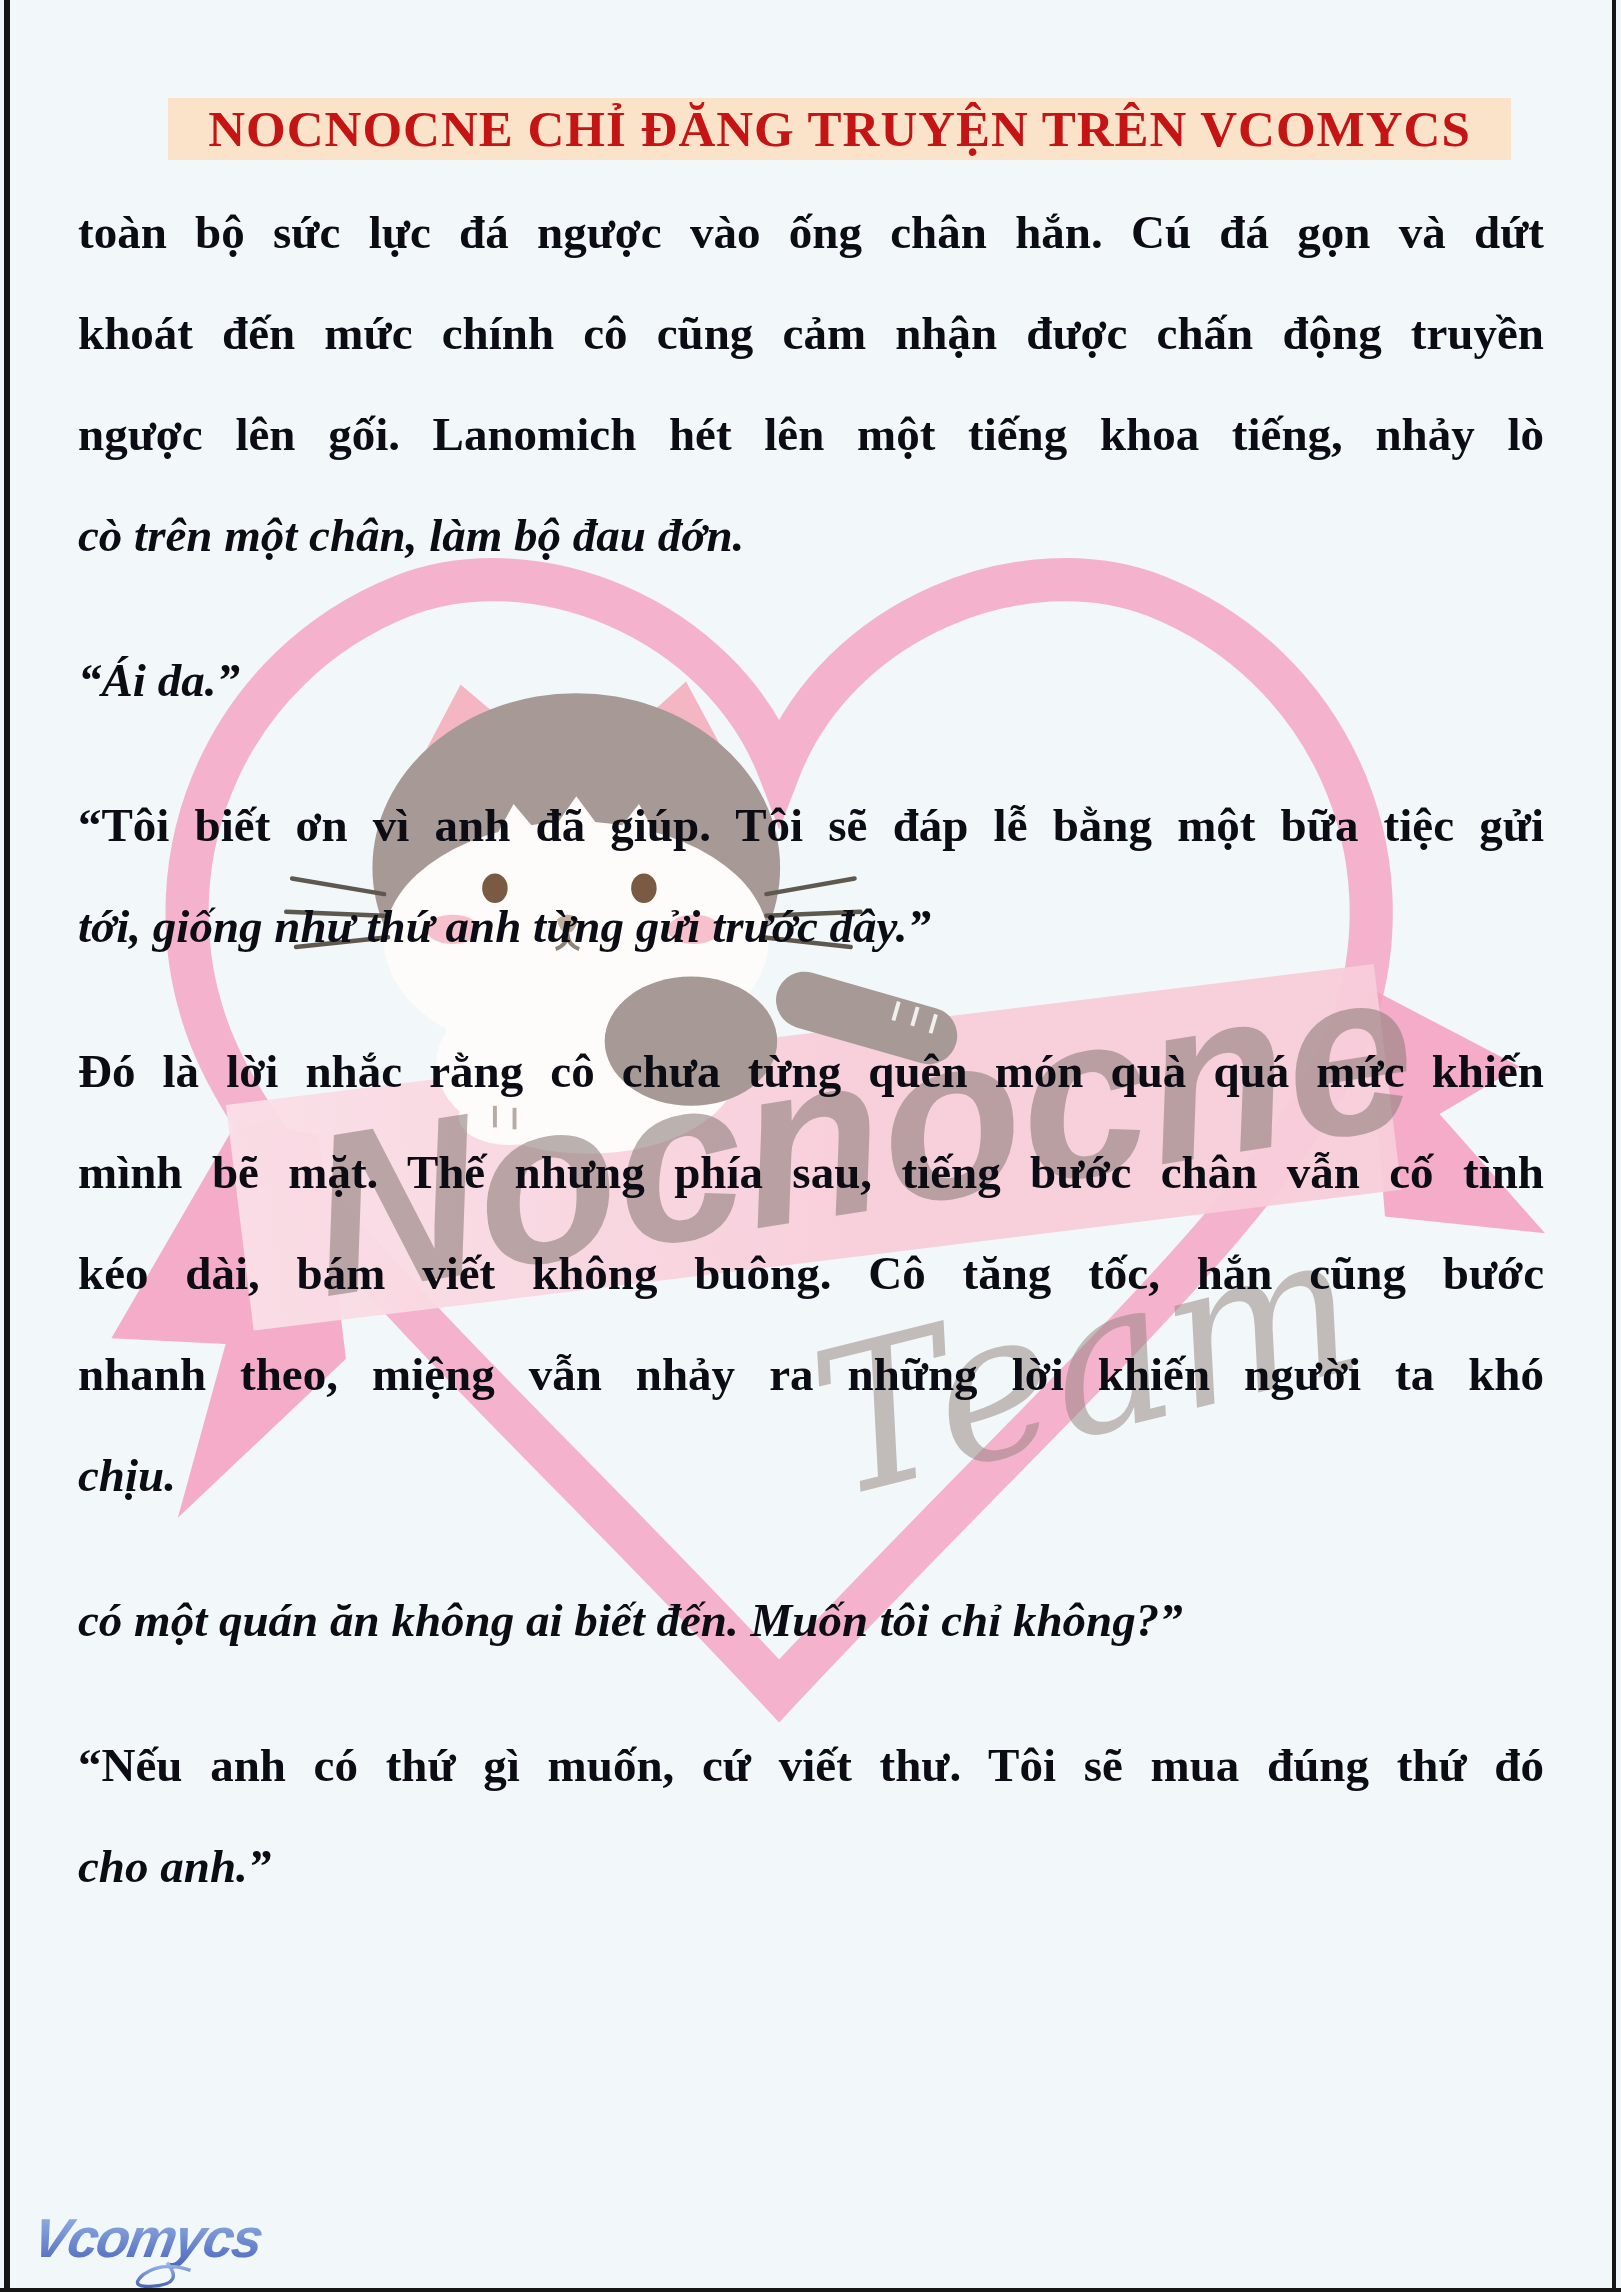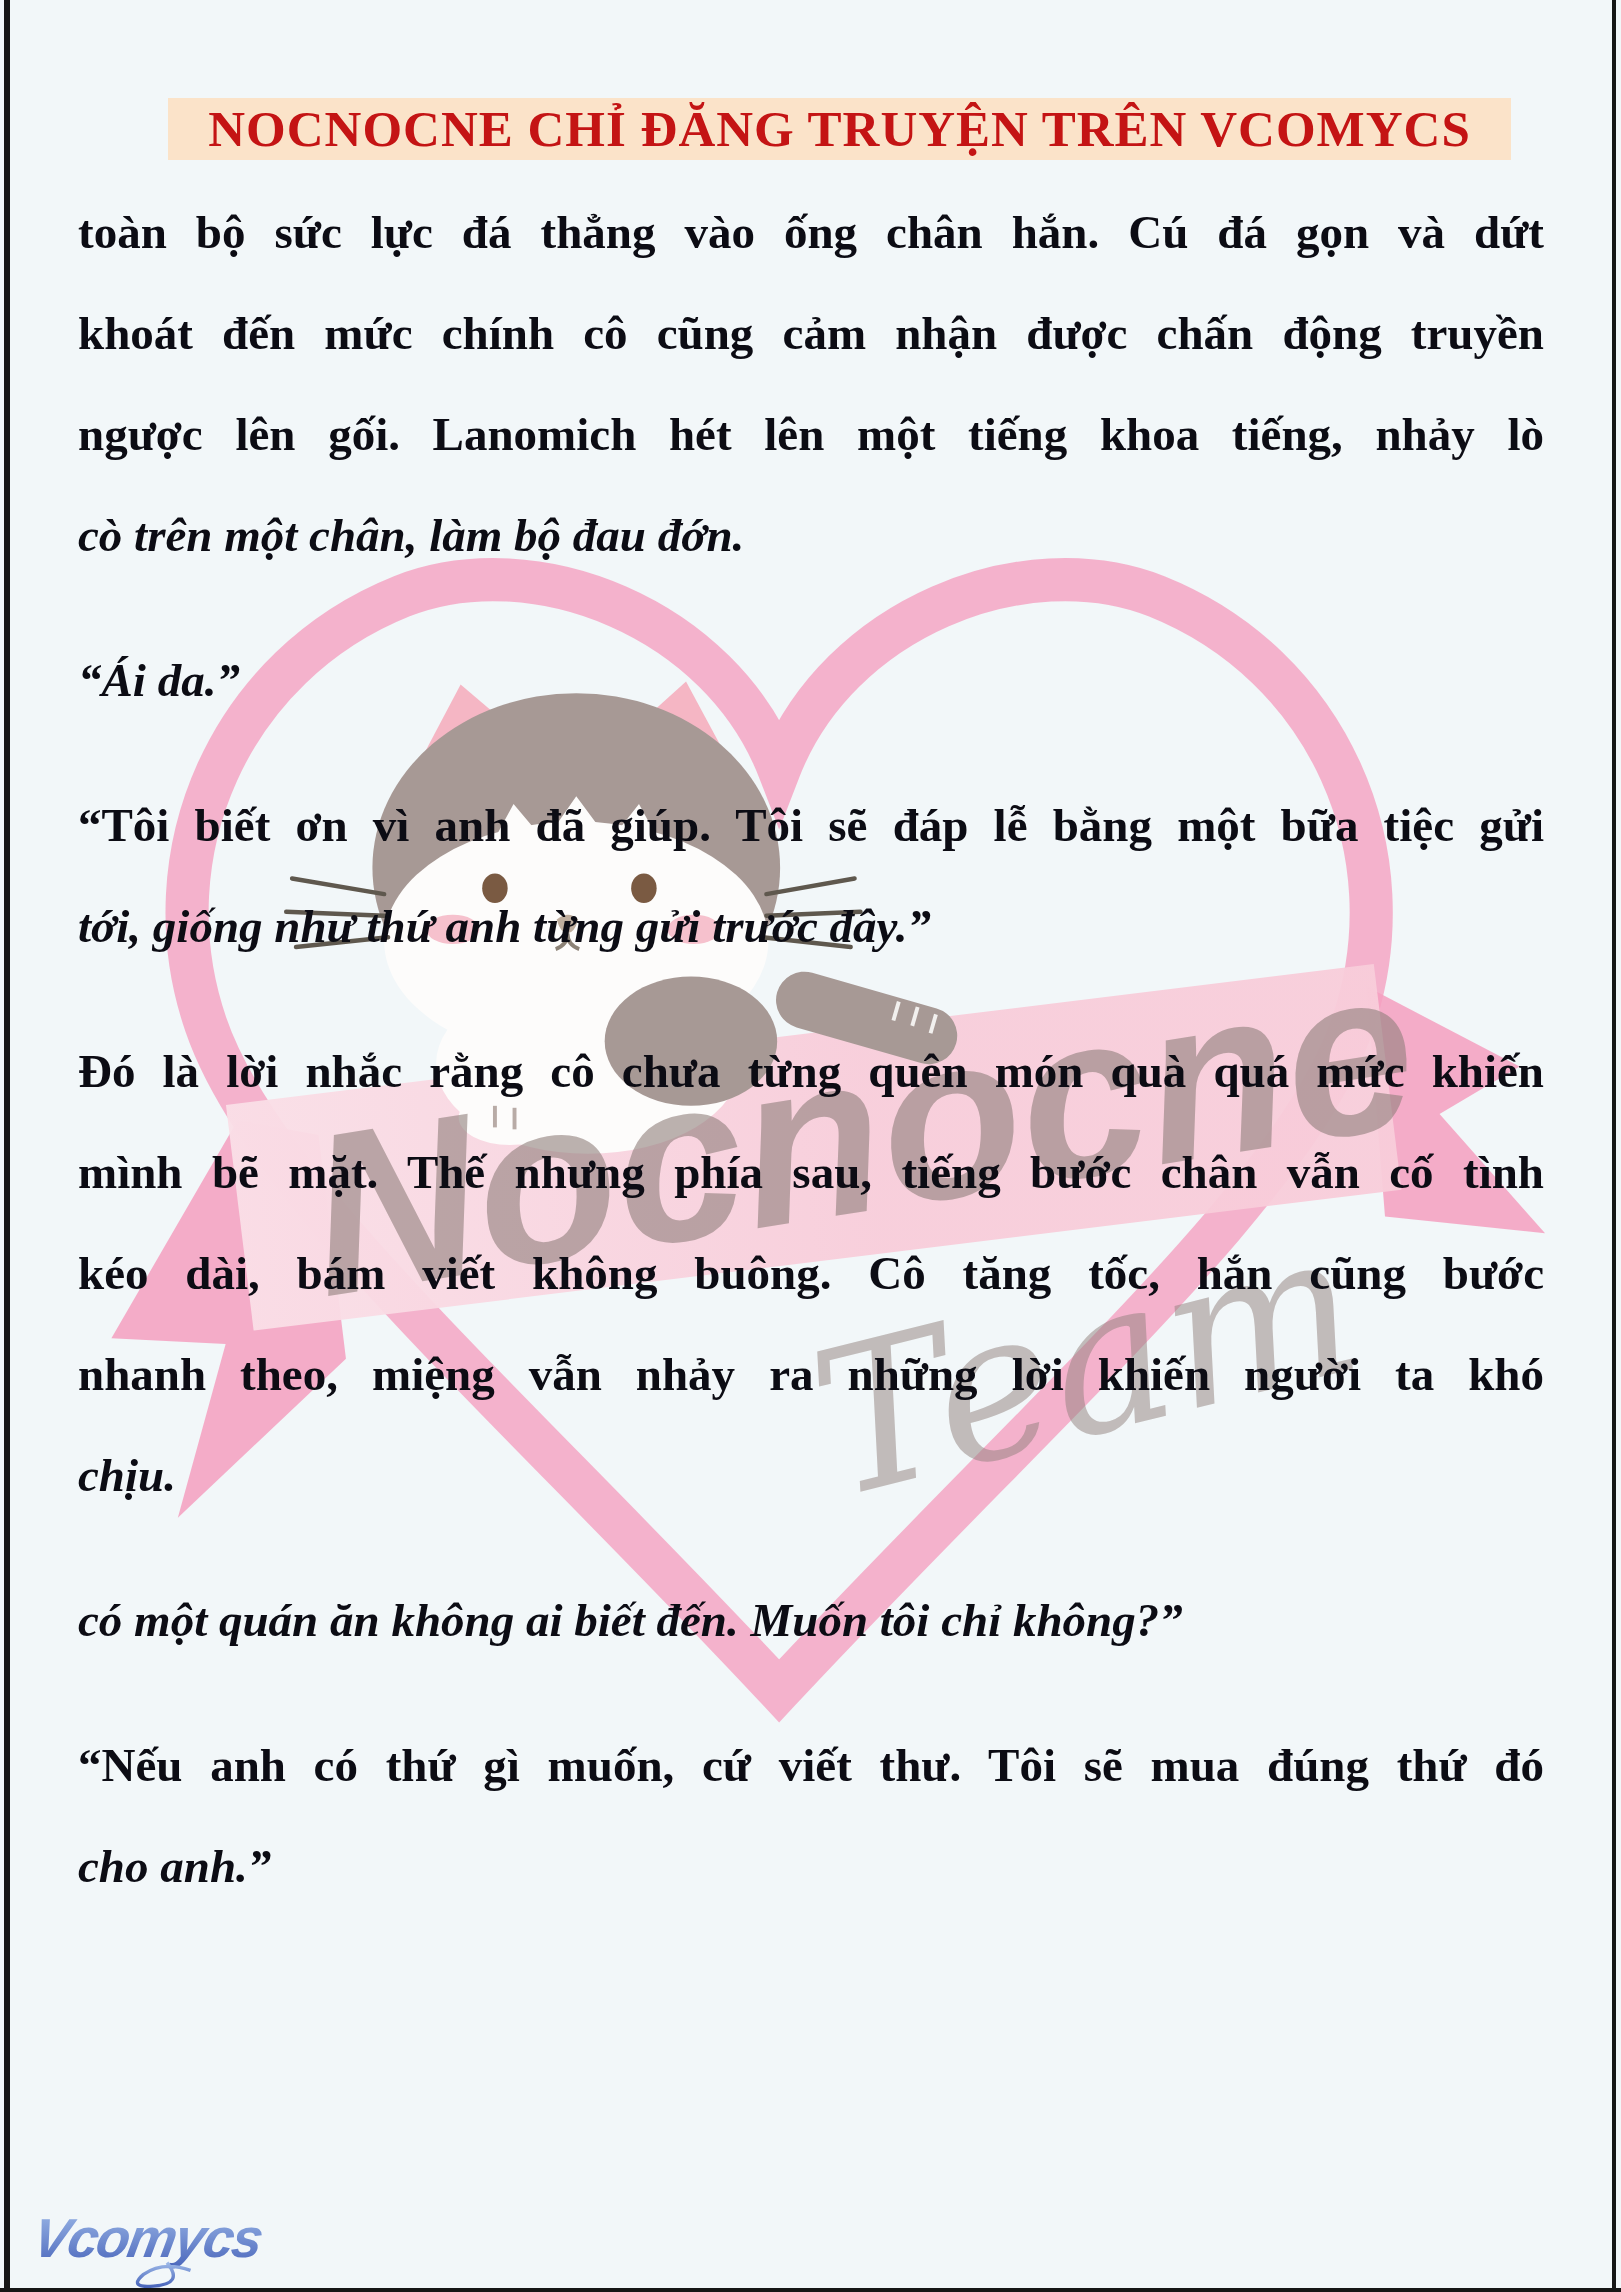--- a/index.html
+++ b/index.html
@@ -115,21 +115,21 @@
     <text x="880" y="1235" text-anchor="middle" transform="rotate(-9 880 1160)" font-family="Liberation Sans, sans-serif" font-style="italic" font-weight="700" font-size="235" style="fill:var(--wm-text-color,#8f7f7c)" fill-opacity="0.6">Nocnocne</text>
     <text x="1110" y="1462" text-anchor="middle" transform="rotate(-14 1110 1400)" font-family="DejaVu Serif, serif" font-style="italic" font-weight="400" font-size="205" style="fill:var(--wm-text-color,#8f7f7c)" fill-opacity="0.5">Team</text>
   </svg>
 
   <div class="header-band">
     <span>NOCNOCNE CHỈ ĐĂNG TRUYỆN TRÊN VCOMYCS</span>
   </div>
 
   <main class="story" id="story">
       <div class="para">
-        <div class="line">toàn bộ sức lực đá thẳng vào ống chân hắn. Cú đá gọn và dứt</div>
+        <div class="line">toàn bộ sức lực đá ngược vào ống chân hắn. Cú đá gọn và dứt</div>
         <div class="line">khoát đến mức chính cô cũng cảm nhận được chấn động truyền</div>
         <div class="line">ngược lên gối. Lanomich hét lên một tiếng khoa tiếng, nhảy lò</div>
         <div class="line last">cò trên một chân, làm bộ đau đớn.</div>
       </div>
       <div class="para">
         <div class="line last">“Ái da.”</div>
       </div>
       <div class="para">
         <div class="line">“Tôi biết ơn vì anh đã giúp. Tôi sẽ đáp lễ bằng một bữa tiệc gửi</div>
         <div class="line last">tới, giống như thứ anh từng gửi trước đây.”</div>

